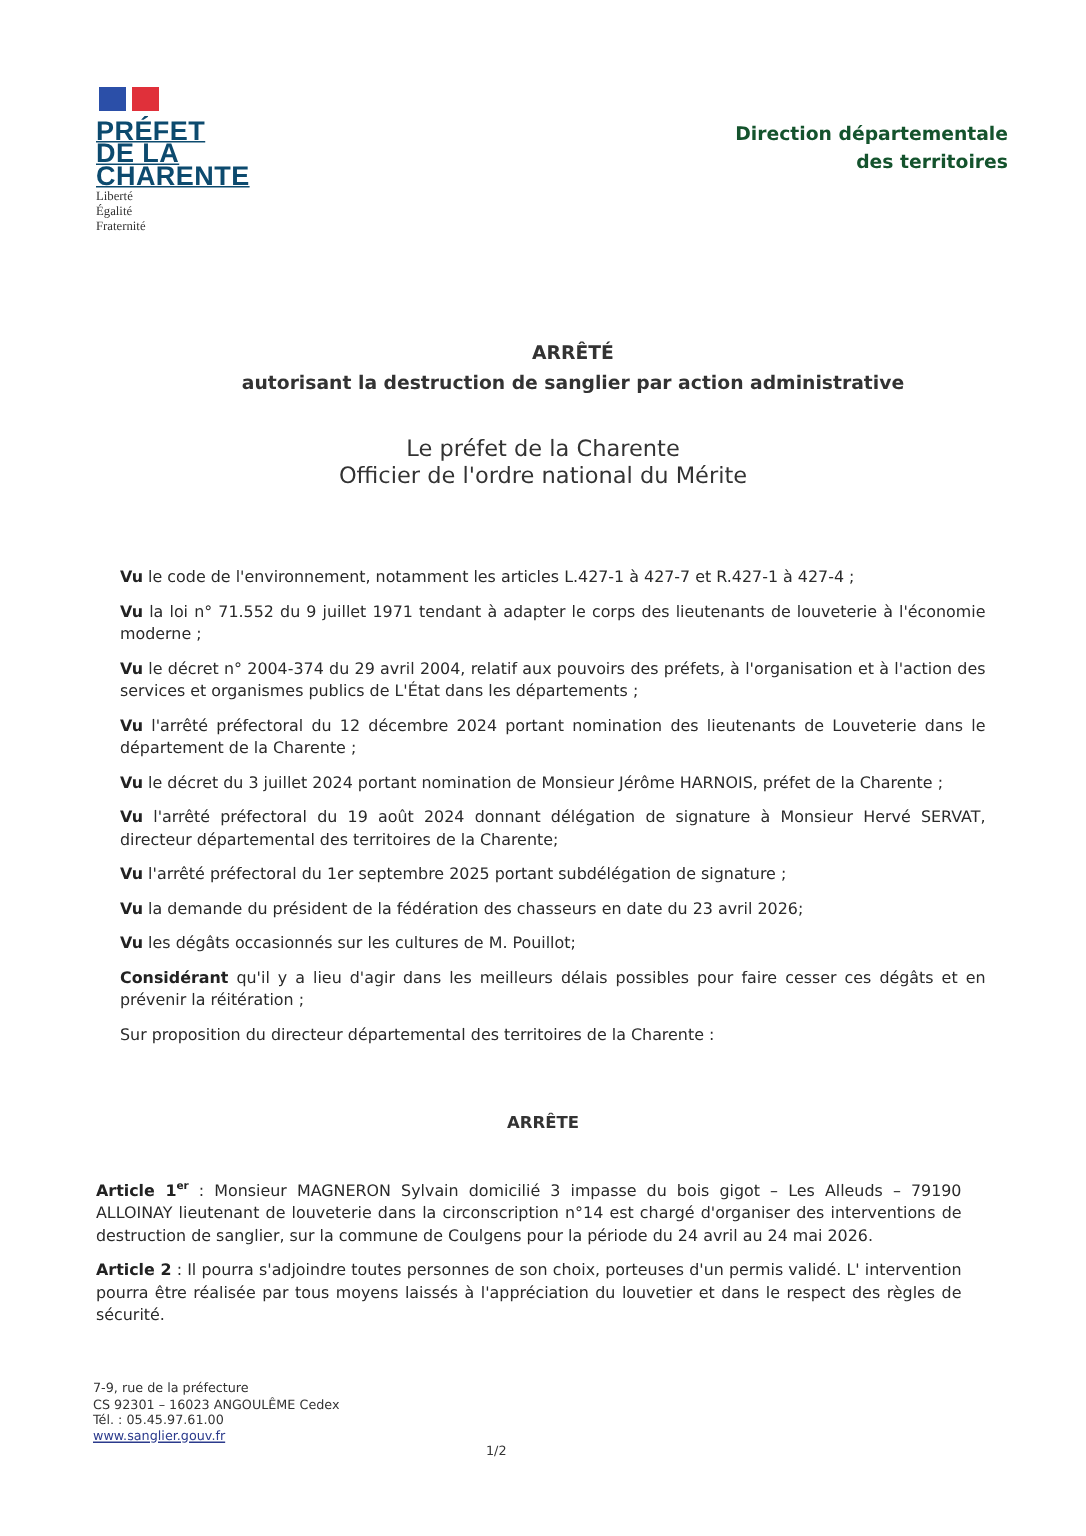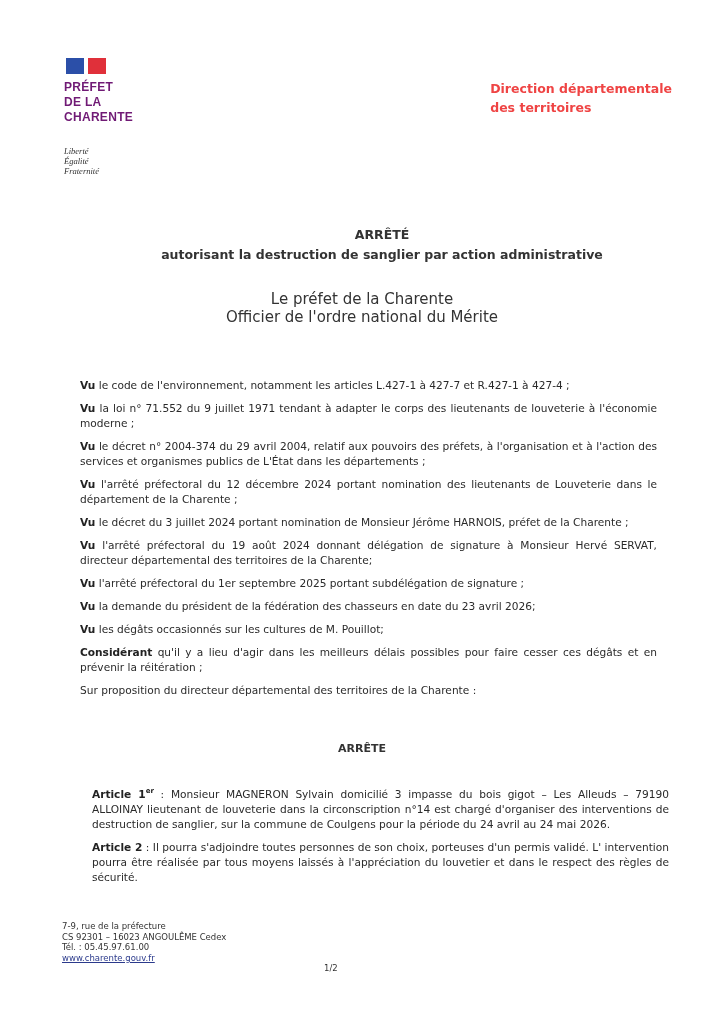--- a/index.html
+++ b/index.html
@@ -7,49 +7,49 @@
       width: 724px; height: 1024px; position: relative; overflow: hidden;
       font-family: "DejaVu Sans", sans-serif; color: #222222;
     }
     .logo { position: absolute; left: 64px; top: 58px; width: 120px; }
     .flag { display: flex; width: 40px; height: 16px; margin-left: 2px; }
     .flag .blue { width: 18px; height: 16px; background: #2b4fa8; }
     .flag .gap { width: 4px; height: 16px; background: #ffffff; }
     .flag .red { width: 18px; height: 16px; background: #e0303a; }
     .logo-title {
       margin-top: 6px; font-family: "Liberation Sans", sans-serif; font-weight: bold;
-      font-size: 12px; line-height: 15px; color: #701a75; letter-spacing: 0.3px;
+      font-size: 18px; line-height: 15px; color: #0c4a6e; letter-spacing: 0.3px; text-decoration: underline;
     }
     .motto {
-      margin-top: 21px; font-family: "Liberation Serif", serif; font-style: italic;
+      margin-top: 0; font-family: "Liberation Serif", serif; 
       font-size: 8.5px; line-height: 10px; color: #333333;
     }
     .direction {
-      position: absolute; right: 52px; top: 79px; 
-      font-weight: bold; font-size: 12.5px; line-height: 19px; color: #ef4444;
+      position: absolute; right: 52px; top: 79px; text-align: right;
+      font-weight: bold; font-size: 12.5px; line-height: 19px; color: #14532d;
     }
     .title-block { position: absolute; left: 0; right: 0; top: 225px; text-align: center; margin-left: 40px; }
     .title-main { font-weight: bold; font-size: 12.5px; line-height: 20px; color: #333333; }
     .title-sub { font-weight: bold; font-size: 12.5px; line-height: 20px; color: #333333; }
     .prefet-block {
       position: absolute; left: 0; right: 0; top: 290px; text-align: center;
       font-size: 15px; line-height: 18px; color: #333333;
     }
     .body-text {
       position: absolute; left: 80px; width: 577px; top: 378px;
       font-size: 10.6px; line-height: 15px; color: #2a2a2a;
     }
     .para { margin: 0 0 8px 0; text-align: justify; }
     .para b { color: #222; }
     .arrete-heading {
       position: absolute; left: 0; right: 0; top: 742px; text-align: center;
       font-weight: bold; font-size: 11px; color: #333333;
     }
     .articles {
-      position: absolute; left: 92px; width: 577px; top: 787px;
+      position: absolute; left: 64px; width: 577px; top: 787px;
       font-size: 10.6px; line-height: 15px; color: #2a2a2a;
     }
     .footer {
       position: absolute; left: 62px; top: 921px;
       font-size: 8.5px; line-height: 10.5px; color: #333333;
     }
     .footer a { color: #2b3a8c; text-decoration: underline; }
     .page-num { position: absolute; left: 324px; top: 963px; font-size: 8.5px; color: #333333; }
     sup { font-size: 7px; line-height: 0; }
   </style>
@@ -107,15 +107,15 @@
 
 <div class="articles" id="articles">
     <p class="para"><b><span>Article 1</span><sup>er</sup></b><span> : Monsieur MAGNERON Sylvain domicilié 3 impasse du bois gigot – Les Alleuds – 79190 ALLOINAY lieutenant de louveterie dans la circonscription n°14 est chargé d'organiser des interventions de destruction de sanglier, sur la commune de Coulgens pour la période du 24 avril au 24 mai 2026.</span></p>
     <p class="para"><b><span>Article 2</span></b><span> : Il pourra s'adjoindre toutes personnes de son choix, porteuses d'un permis validé. L' intervention pourra être réalisée par tous moyens laissés à l'appréciation du louvetier et dans le respect des règles de sécurité.</span></p>
   </div>
 
 <div class="footer">
   <div>7-9, rue de la préfecture</div>
   <div>CS 92301 – 16023 ANGOULÊME Cedex</div>
   <div>Tél. : 05.45.97.61.00</div>
-  <div><a>www.charente.gouv.fr</a></div>
+  <div><a>www.sanglier.gouv.fr</a></div>
 </div>
 <div class="page-num">1/2</div>
 
 </body></html>

